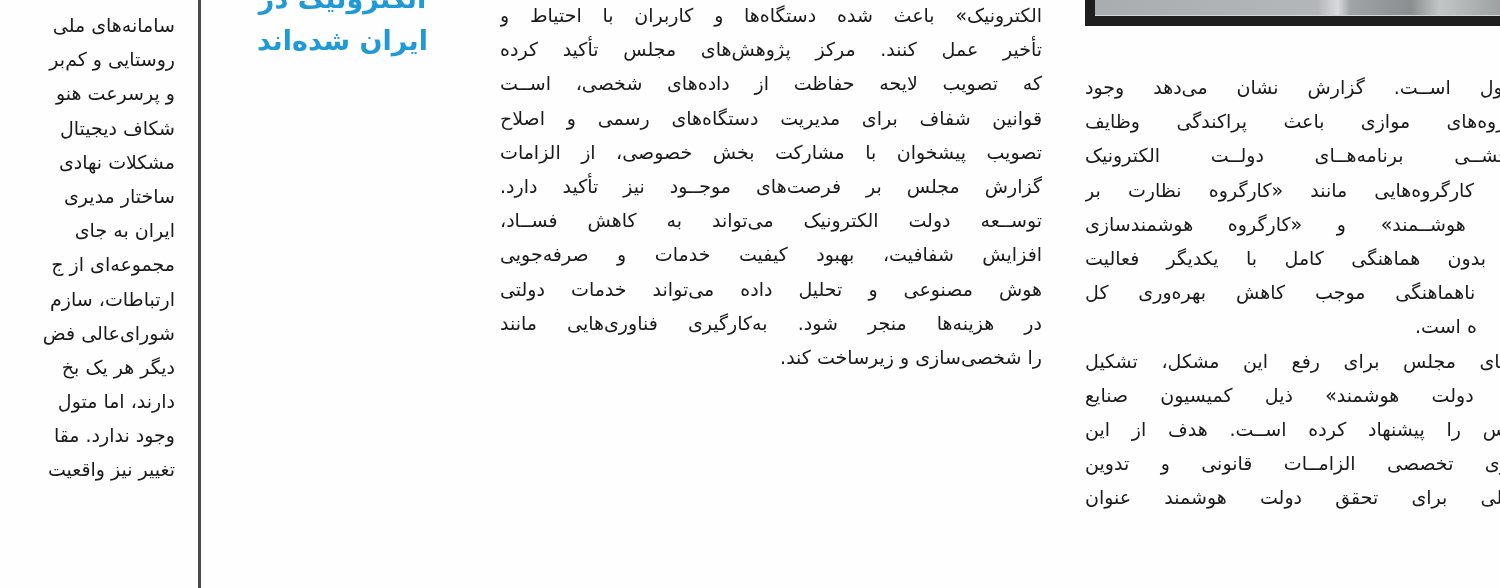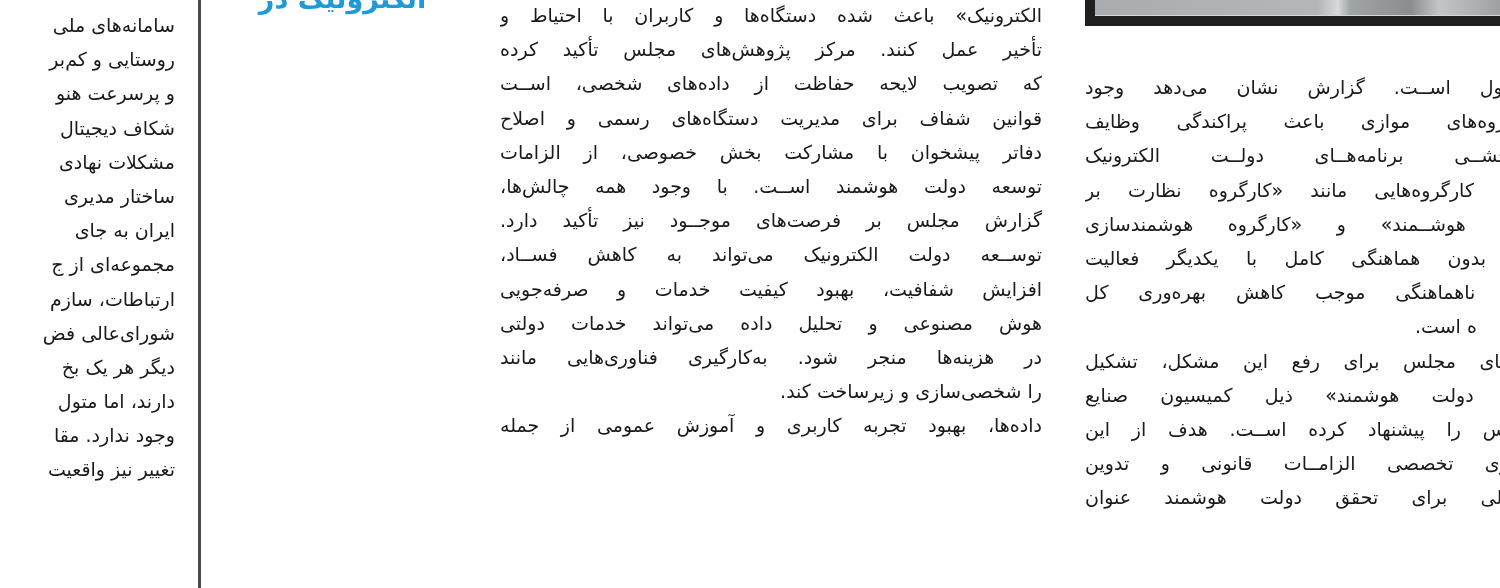--- a/index.html
+++ b/index.html
@@ -38,36 +38,35 @@
   <div class="line short">دیگر هر یک بخ</div>
   <div class="line short">دارند، اما متول</div>
   <div class="line short">وجود ندارد. مقا</div>
   <div class="line short">تغییر نیز واقعیت</div>
 </div>
 
 <div id="rule"></div>
 
 <div id="headline">
   <div>الکترونیک در</div>
+  <div>ایران شده‌اند</div>
 </div>
 
 <div class="col" id="col-mid">
   <div class="line">الکترونیک» باعث شده دستگاه‌ها و کاربران با احتیاط و</div>
   <div class="line">تأخیر عمل کنند. مرکز پژوهش‌های مجلس تأکید کرده</div>
   <div class="line">که تصویب لایحه حفاظت از داده‌های شخصی، اســت</div>
   <div class="line">قوانین شفاف برای مدیریت دستگاه‌های رسمی و اصلاح</div>
-  <div class="line">دفاتر پیشخوان با مشارکت بخش خصوصی، از الزامات</div>
-  <div class="line">توسعه دولت هوشمند اســت. با وجود همه چالش‌ها،</div>
+  <div class="line">تصویب پیشخوان با مشارکت بخش خصوصی، از الزامات</div>
   <div class="line">گزارش مجلس بر فرصت‌های موجــود نیز تأکید دارد.</div>
   <div class="line">توســعه دولت الکترونیک می‌تواند به کاهش فســاد،</div>
   <div class="line">افزایش شفافیت، بهبود کیفیت خدمات و صرفه‌جویی</div>
   <div class="line">هوش مصنوعی و تحلیل داده می‌تواند خدمات دولتی</div>
   <div class="line">در هزینه‌ها منجر شود. به‌کارگیری فناوری‌هایی مانند</div>
   <div class="line short">را شخصی‌سازی و زیرساخت کند.</div>
-  <div class="line">داده‌ها، بهبود تجربه کاربری و آموزش عمومی از جمله</div>
 </div>
 
 <div class="col" id="col-right">
   <div class="line">سئول اســت. گزارش نشان می‌دهد وجود</div>
   <div class="line">رگروه‌های موازی باعث پراکندگی وظایف</div>
   <div class="line">ربخشــی برنامه‌هــای دولــت الکترونیک</div>
   <div class="line">ت. کارگروه‌هایی مانند «کارگروه نظارت بر</div>
   <div class="line">لت هوشــمند» و «کارگروه هوشمندسازی</div>
   <div class="line">» بدون هماهنگی کامل با یکدیگر فعالیت</div>
   <div class="line">ین ناهماهنگی موجب کاهش بهره‌وری کل</div>

